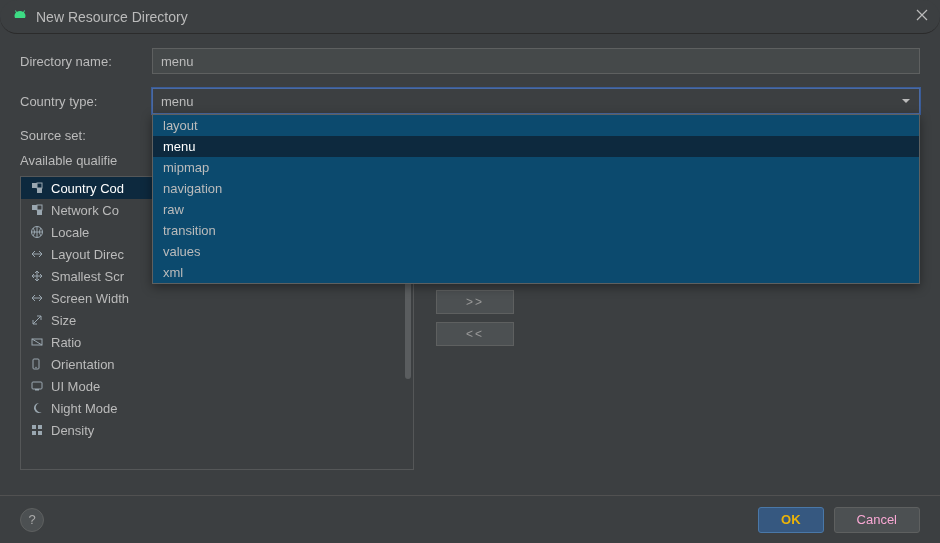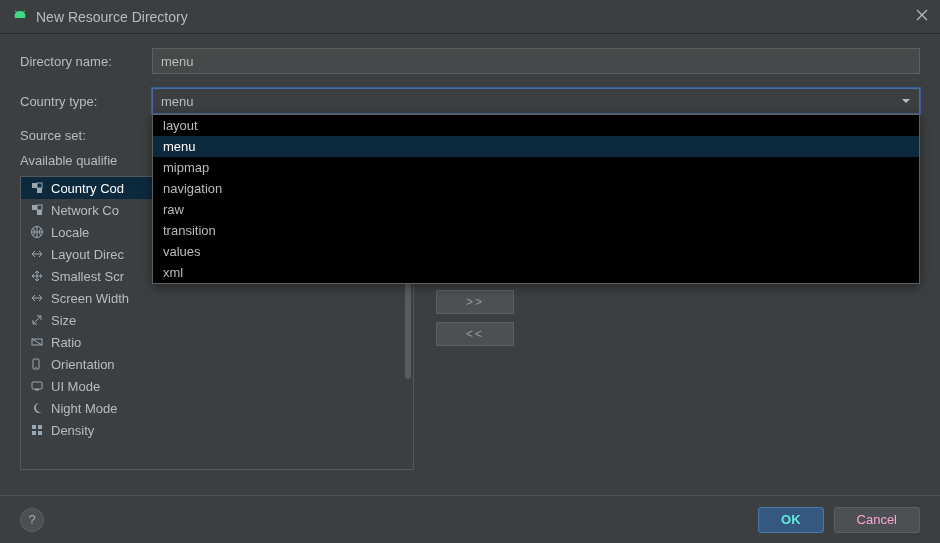--- a/index.html
+++ b/index.html
@@ -13,20 +13,21 @@
     overflow: hidden;
     position: relative;
   }
   .titlebar {
     height: 34px;
     display: flex;
     align-items: center;
     padding: 0 12px;
     background: #3c3f41;
     border-bottom: 1px solid #2b2b2b;
+    border-radius: 17px;
   }
   .titlebar .close {
     margin-left: auto;
     color: #bbbbbb;
     cursor: pointer;
   }
   .titlebar .title {
     margin-left: 8px;
     font-size: 14px;
   }
@@ -70,21 +71,21 @@
   }
   .select-display .chev {
     margin-left: auto;
     color: #bbbbbb;
   }
   .dropdown {
     position: absolute;
     top: 26px;
     left: 0;
     right: 0;
-    background: #000000;
+    background: #0c4a6e;
     border: 1px solid #5e6060;
     box-shadow: 0 3px 10px rgba(0,0,0,0.4);
     z-index: 100;
   }
   .dropdown-item {
     padding: 3px 10px;
     color: #bbbbbb;
     cursor: pointer;
   }
   .dropdown-item.selected {
@@ -183,21 +184,21 @@
     border-radius: 3px;
     cursor: pointer;
     font-size: 13px;
     border: 1px solid #5e6060;
     background: #4c5052;
     color: #f9a8d4;
   }
   .btn.primary {
     background: #365880;
     border: 1px solid #4a78a8;
-    color: #5eead4;
+    color: #eab308;
     font-weight: bold;
   }
   .icon-slot {
     width: 16px;
     height: 16px;
     display: inline-flex;
     align-items: center;
     justify-content: center;
     color: #9aa7b0;
   }

